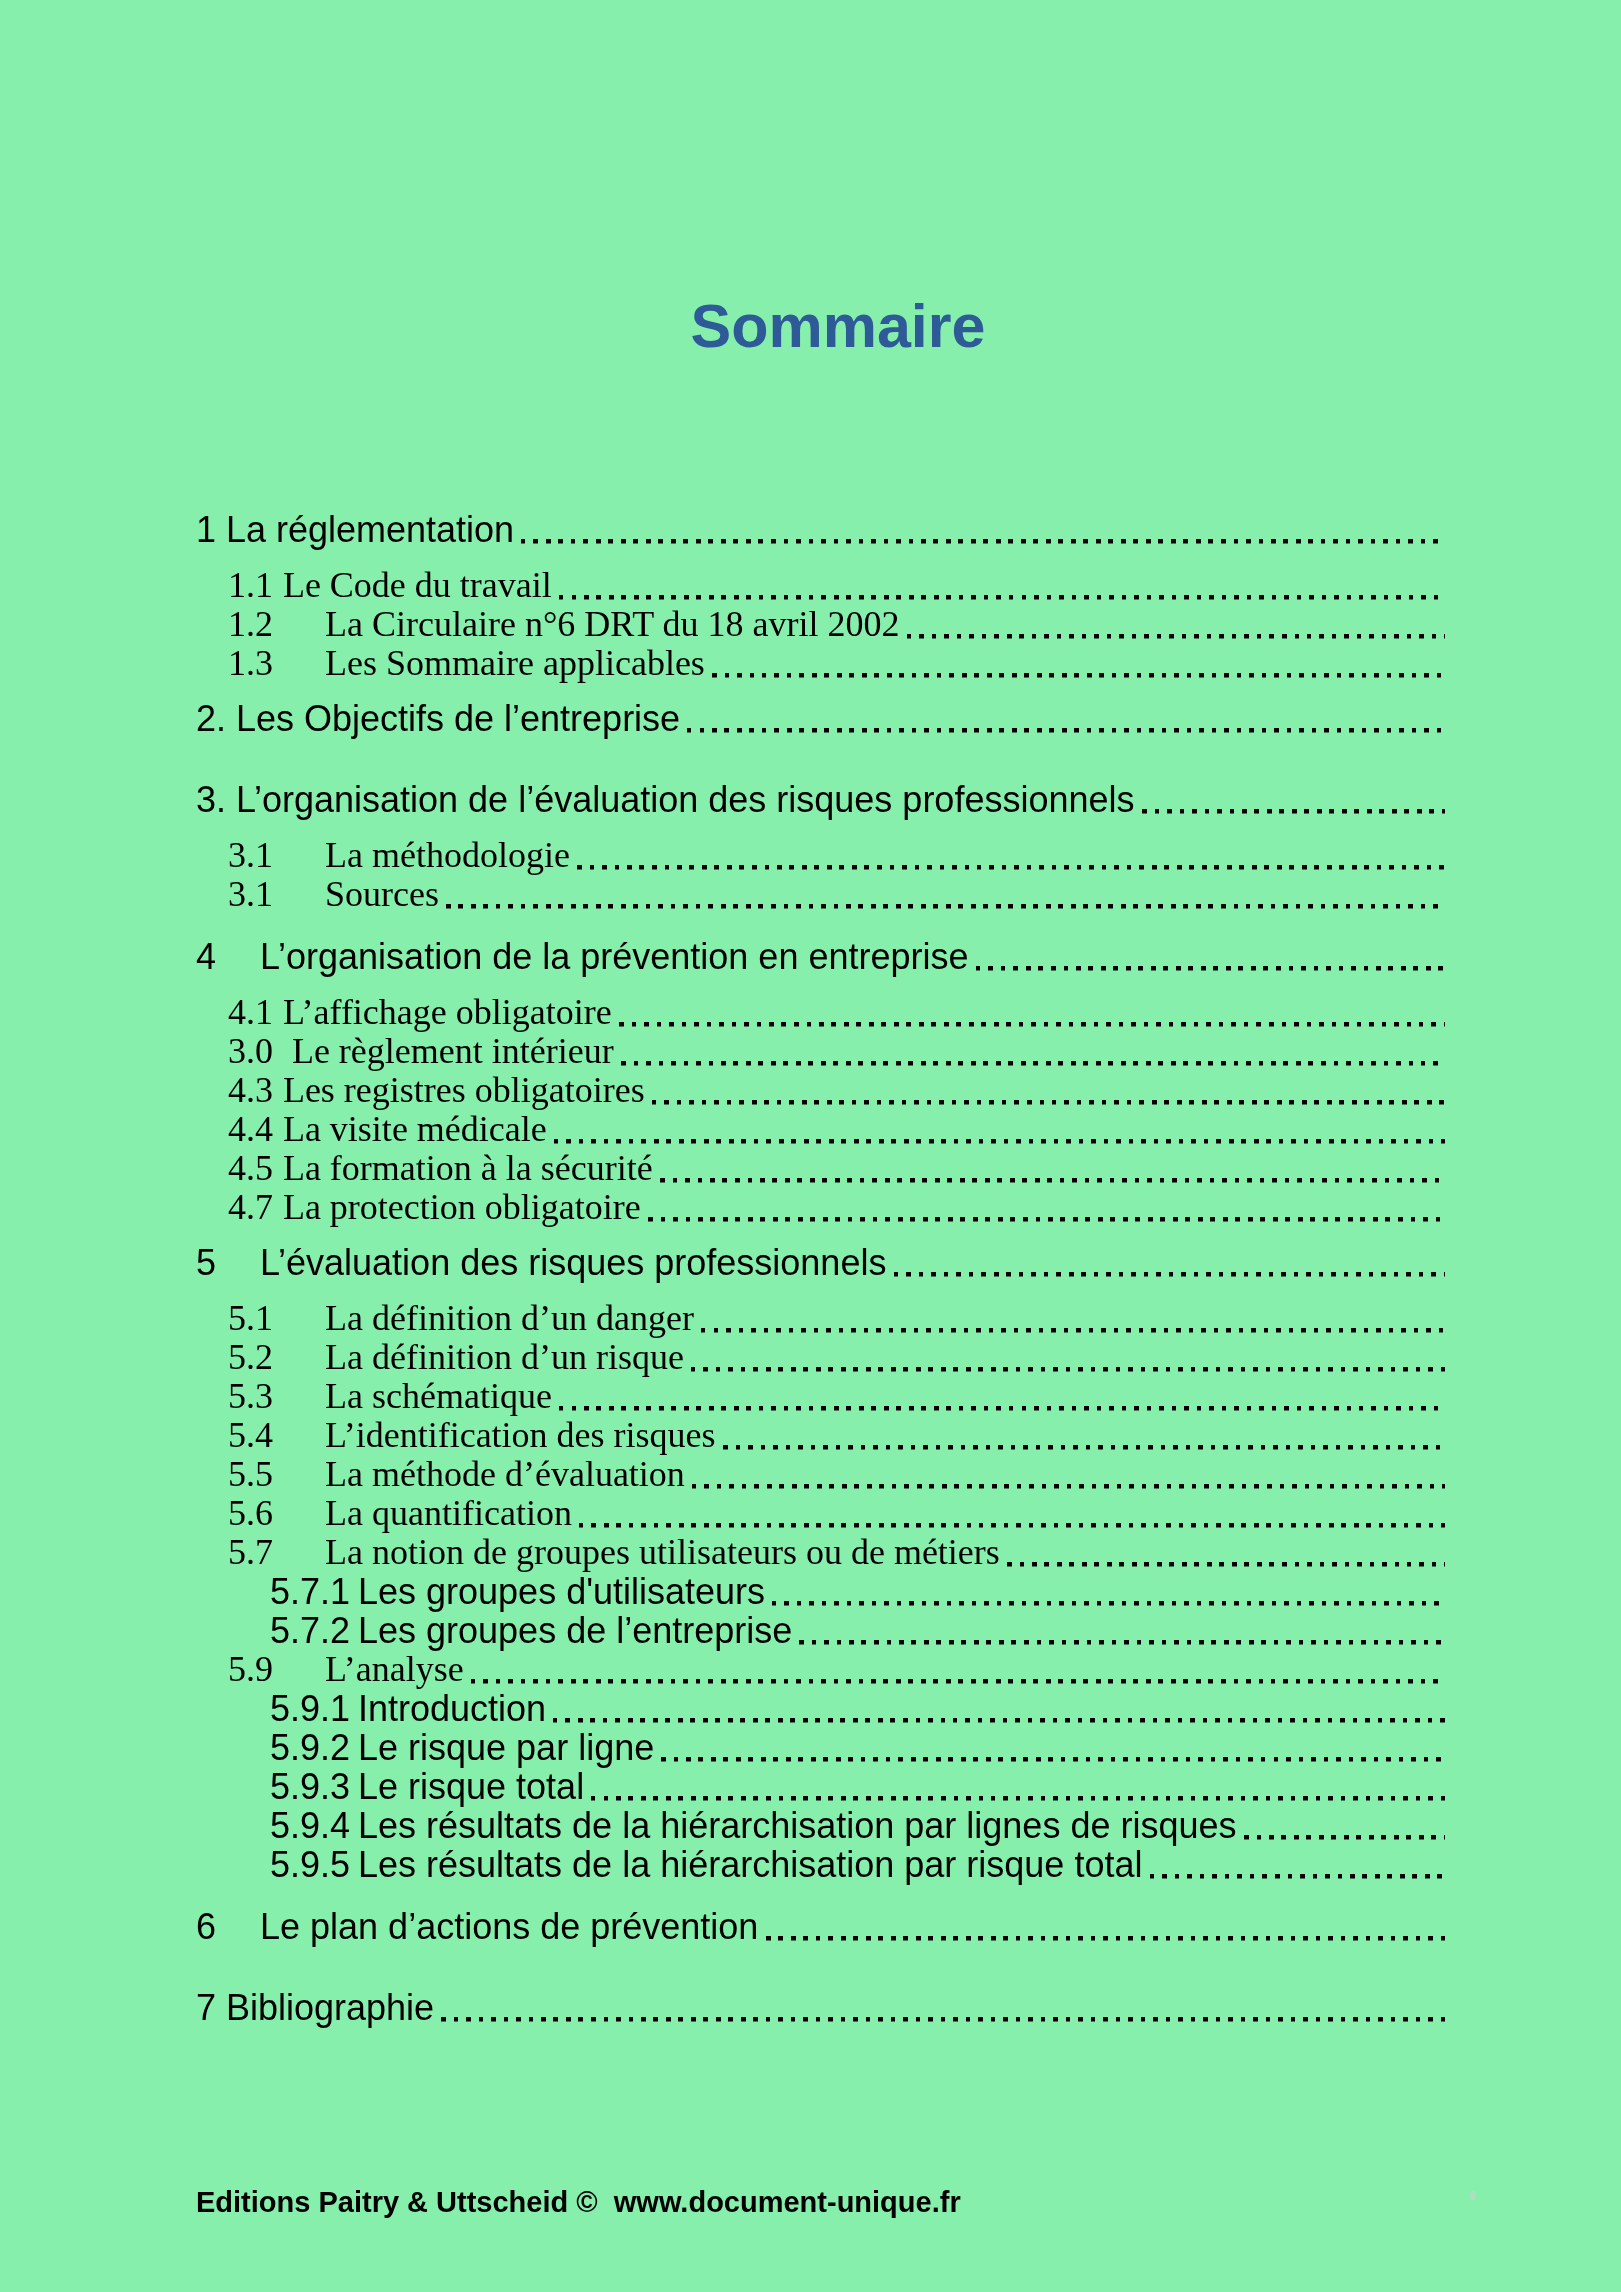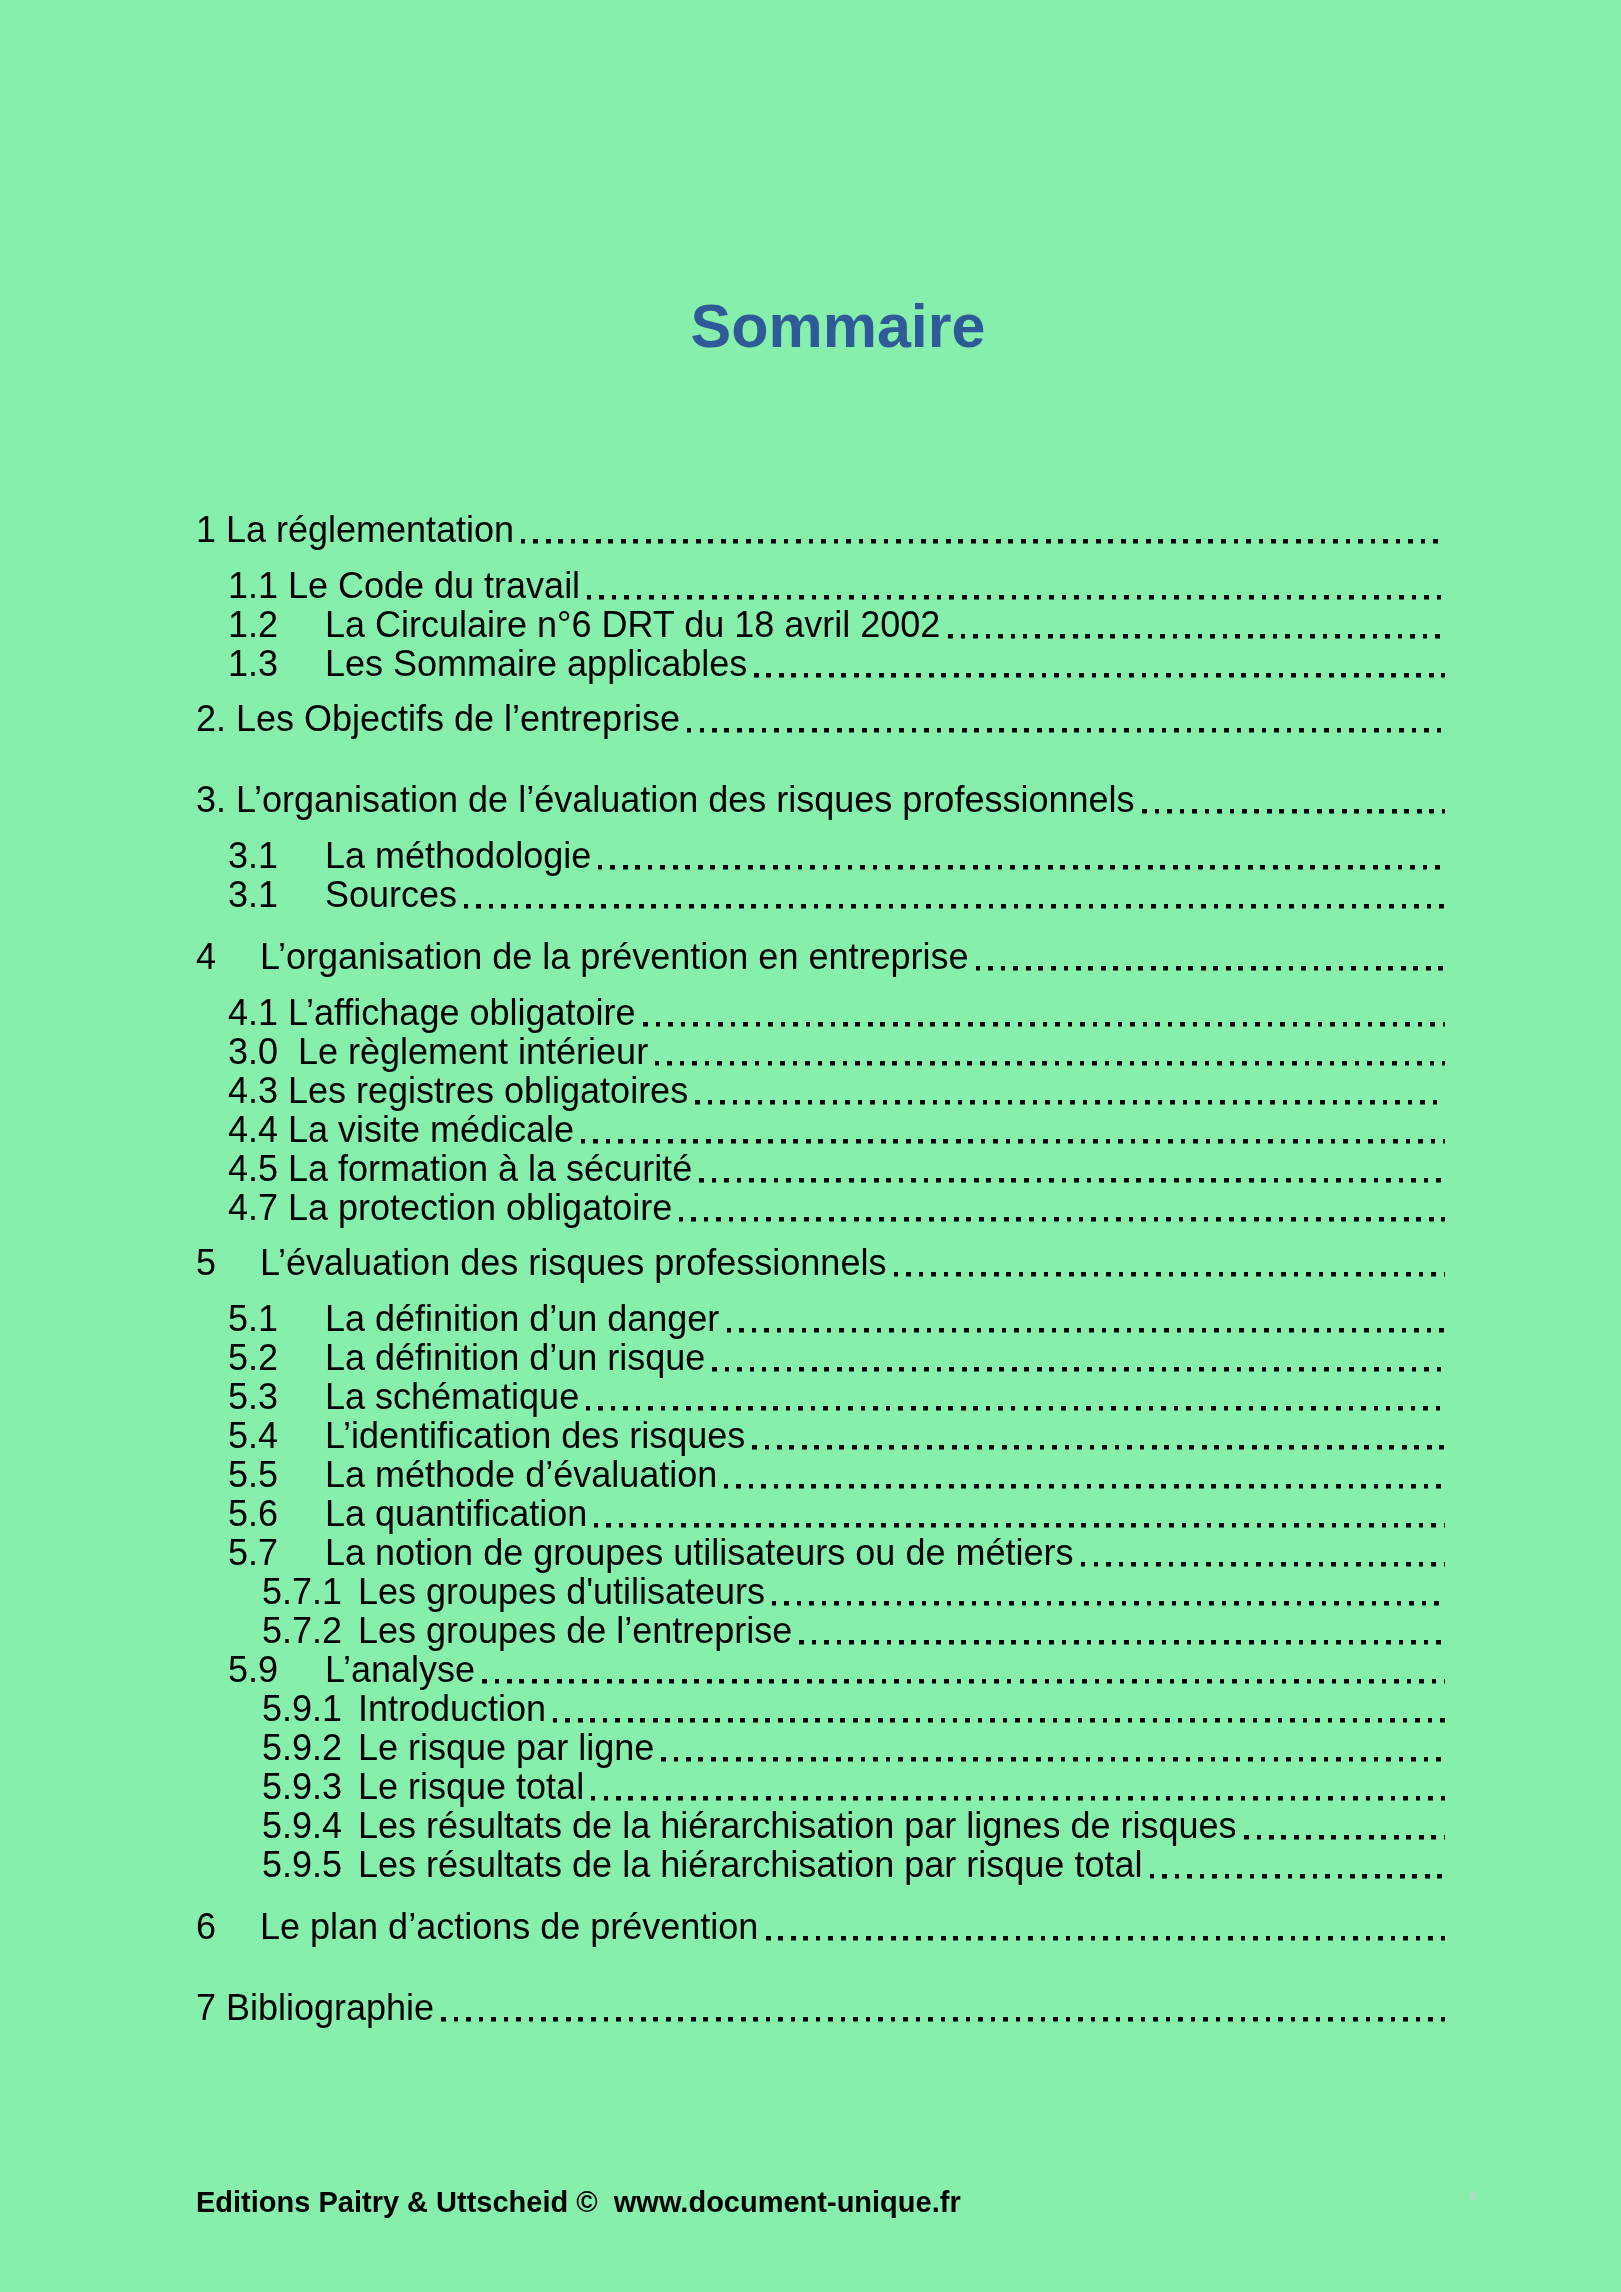--- a/index.html
+++ b/index.html
@@ -30,31 +30,31 @@
     margin: 148px 177px 0 196px;
   }
   .toc-line {
     display: flex;
     align-items: baseline;
     font-size: 36px;
     line-height: 39px;
     height: 39px;
     white-space: pre;
   }
-  .level-2 { padding-left: 32px; }
+  .level-2 { padding-left: 32px; font-family: Liberation Serif, serif; }
   .level-3 { padding-left: 66px; }
   .gap-sub   { margin-top: 17px; }
   .gap-sec-s { margin-top: 16px; }
   .gap-sec-m { margin-top: 23px; }
   .gap-sec-l { margin-top: 42px; }
   .num { flex: none; }
   .toc-line:not(.tabbed) .num { margin-right: 9.9px; }
   .tabbed.level-1 .num { width: 64px; }
   .tabbed.level-2 .num { width: 97px; }
-  .tabbed.level-3 .num { width: 96px; }
+  .tabbed.level-3 .num { width: 96px; text-align: center; }
   .label { flex: none; }
   .leader {
     flex: 1 1 auto;
     align-self: flex-start;
     height: 39px;
     margin-left: 7.2px;
     background-image: repeating-linear-gradient(to right, #000 0 4.5px, transparent 4.5px 12.5px);
     background-size: 100% 4.5px;
     background-position: 0 29px;
     background-repeat: no-repeat;

